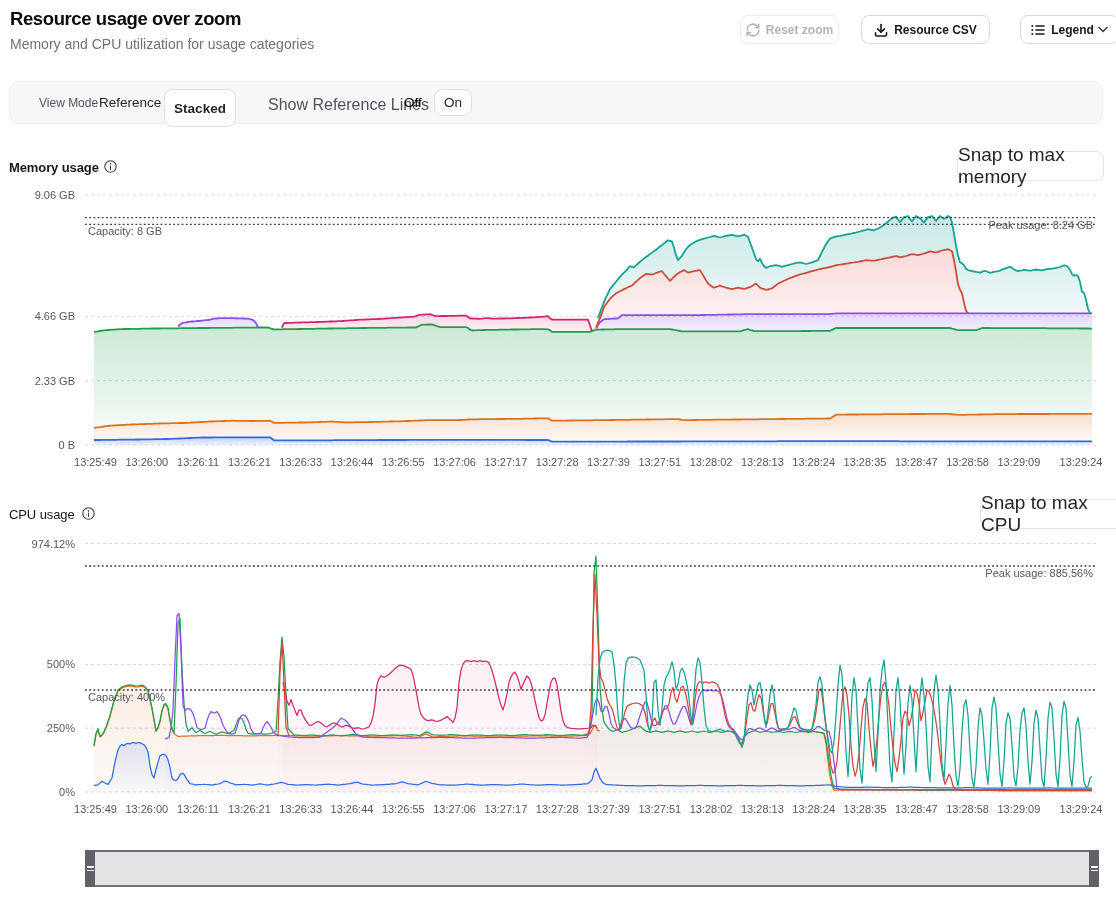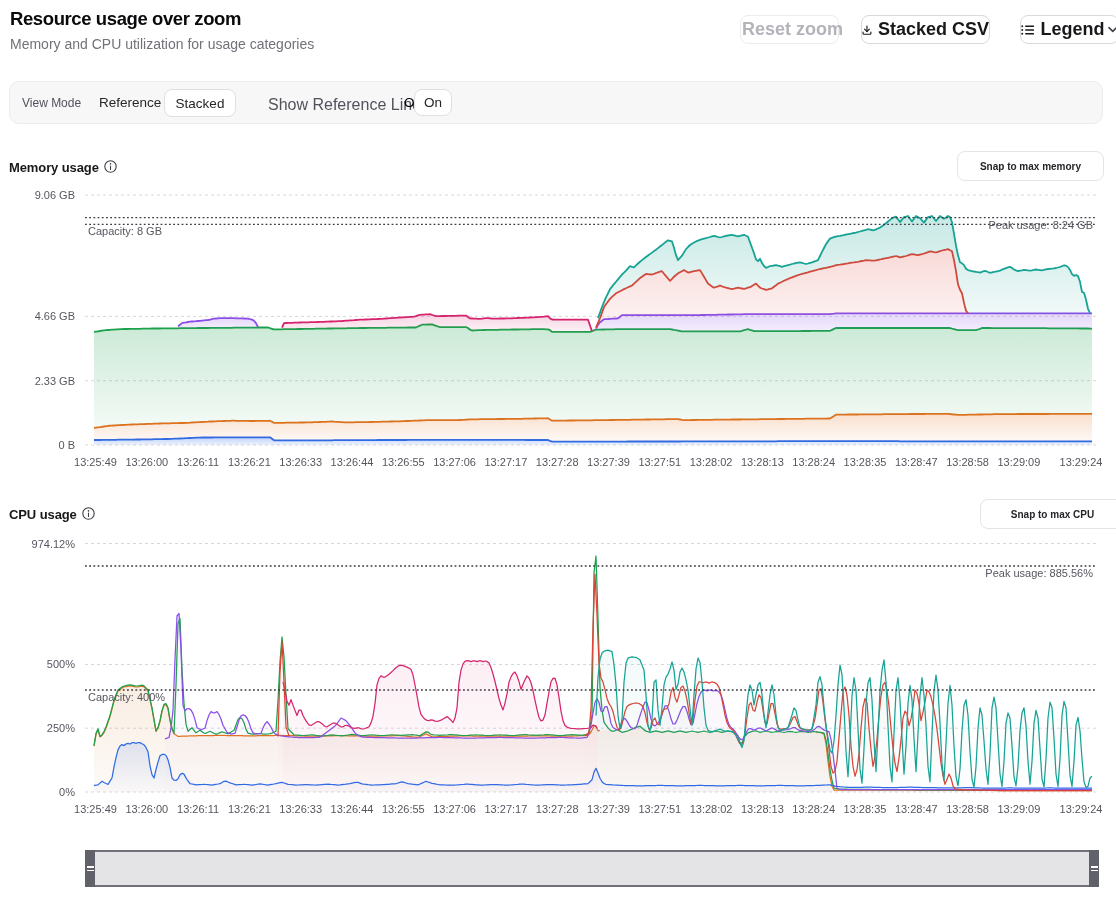--- a/index.html
+++ b/index.html
@@ -1,69 +1,69 @@
 <!DOCTYPE html>
 <html><head><meta charset="utf-8"><style>
 *{margin:0;padding:0;box-sizing:border-box}
 html,body{width:1116px;height:906px;background:#fff;font-family:"Liberation Sans",sans-serif;position:relative;overflow:hidden}
 .abs{position:absolute}
-.btn{position:absolute;display:flex;align-items:center;justify-content:center;background:#fff;border:1px solid #d9d9de;border-radius:8px;font-size:18px;font-weight:700;color:#18181b;gap:6px;white-space:nowrap}
+.btn{position:absolute;display:flex;align-items:center;justify-content:center;background:#fff;border:1px solid #d9d9de;border-radius:8px;font-size:12px;font-weight:700;color:#18181b;gap:6px;white-space:nowrap}
 .btn.light{border-color:#ececee;color:#b3b3ba}
-.sbtn{position:absolute;display:flex;align-items:center;justify-content:center;background:#fff;border:1px solid #e4e4e7;border-radius:8px;font-size:10px;font-weight:700;color:#25252a}
+.sbtn{position:absolute;display:flex;align-items:center;justify-content:center;background:#fff;border:1px solid #e4e4e7;border-radius:8px;font-size:19px;font-weight:400;color:#25252a}
 </style></head><body>
 <div class="abs" style="left:10px;top:8px;font-size:18.5px;font-weight:700;color:#0a0a0c;letter-spacing:-.4px">Resource usage over zoom</div>
 <div class="abs" style="left:10px;top:36px;font-size:14px;color:#71717a">Memory and CPU utilization for usage categories</div>
 
 <div class="btn light" style="left:740px;top:15px;width:99px;height:29px">
 <svg width="14" height="14" viewBox="0 0 14 14" fill="none" stroke="#b3b3ba" stroke-width="1.5" stroke-linecap="round" stroke-linejoin="round">
       <path d="M1.2 7a5.8 5.8 0 0 1 10-4l1.6 1.5"></path>
       <path d="M12.8 1.2v3.3H9.5"></path>
       <path d="M12.8 7a5.8 5.8 0 0 1-10 4L1.2 9.5"></path>
       <path d="M1.2 12.8V9.5h3.3"></path>
     </svg>
 <span>Reset zoom</span>
   </div>
 
 <div class="btn" style="left:861px;top:15px;width:129px;height:29px">
 <svg width="14" height="14" viewBox="0 0 14 14" fill="none" stroke="#18181b" stroke-width="1.6" stroke-linecap="round" stroke-linejoin="round">
       <path d="M7 1.5v7.5"></path>
       <path d="M3.6 5.9 7 9.3l3.4-3.4"></path>
       <path d="M1.5 9.8v2a1.2 1.2 0 0 0 1.2 1.2h8.6a1.2 1.2 0 0 0 1.2-1.2v-2"></path>
     </svg>
-<span>Stacked CSV</span>
+<span>Resource CSV</span>
   </div>
 
 <div class="btn" style="left:1020px;top:15px;width:99px;height:29px">
 <svg width="14" height="14" viewBox="0 0 14 14" fill="none" stroke="#18181b" stroke-width="1.6" stroke-linecap="round" stroke-linejoin="round">
       <path d="M5 3h8M5 7h8M5 11h8"></path>
       <path d="M1.3 3h.01M1.3 7h.01M1.3 11h.01" stroke-width="2"></path>
     </svg>
 <span>Legend</span>
 <svg width="10" height="7" viewBox="0 0 10 7" fill="none" stroke="#3f3f46" stroke-width="1.6" stroke-linecap="round" stroke-linejoin="round" style="margin-left:-2px">
       <path d="M1 1.5 5 5.5 9 1.5"></path>
     </svg>
   </div>
 
 <div class="abs" style="left:9px;top:81px;width:1094px;height:43px;background:#f7f7f8;border:1px solid #ececee;border-radius:10px"></div>
-<div class="abs" style="left:22px;top:96px;font-size:12px;color:#52525b">View Mode</div>
+<div class="abs" style="left:39px;top:96px;font-size:12px;color:#52525b">View Mode</div>
 <div class="abs" style="left:99px;top:95px;font-size:13.5px;color:#27272a">Reference</div>
-<div class="sbtn" style="left:164px;top:89px;width:72px;height:28px;border-color:#e0e0e4;font-weight:400;font-size:13.5px">Stacked</div>
+<div class="sbtn" style="left:164px;top:89px;width:72px;height:38px;border-color:#e0e0e4;font-weight:700;font-size:13.5px">Stacked</div>
 <div class="abs" style="left:268px;top:96px;font-size:16px;color:#52525b">Show Reference Lines</div>
 <div class="abs" style="left:404px;top:95px;font-size:13.5px;color:#000000">Off</div>
-<div class="sbtn" style="left:414px;top:89px;width:38px;height:27px;border-color:#e0e0e4;font-weight:400;font-size:13.5px">On</div>
+<div class="sbtn" style="left:434px;top:89px;width:38px;height:27px;border-color:#e0e0e4;font-weight:400;font-size:13.5px">On</div>
 
 <div class="abs" style="left:9px;top:160px;font-size:13px;font-weight:700;color:#18181b;letter-spacing:-.1px">Memory usage</div>
 <svg class="abs" style="left:104px;top:160px" width="13" height="13" viewBox="0 0 13 13" fill="none" stroke="#3f3f46" stroke-width="1.1">
     <circle cx="6.5" cy="6.5" r="5.7"></circle>
     <path d="M6.5 6v3.4" stroke-linecap="round"></path>
     <path d="M6.5 3.9h.01" stroke-width="1.6" stroke-linecap="round"></path>
   </svg>
 <div class="sbtn" style="left:957px;top:151px;width:147px;height:30px">Snap to max memory</div>
 
-<div class="abs" style="left:9px;top:507px;font-size:13px;font-weight:700;color:#18181b;letter-spacing:-.1px">CPU usage</div>
+<div class="abs" style="left:9px;top:507px;font-size:13px;font-weight:400;color:#18181b;letter-spacing:-.1px">CPU usage</div>
 <svg class="abs" style="left:82px;top:507px" width="13" height="13" viewBox="0 0 13 13" fill="none" stroke="#3f3f46" stroke-width="1.1">
     <circle cx="6.5" cy="6.5" r="5.7"></circle>
     <path d="M6.5 6v3.4" stroke-linecap="round"></path>
     <path d="M6.5 3.9h.01" stroke-width="1.6" stroke-linecap="round"></path>
   </svg>
 <div class="sbtn" style="left:980px;top:499px;width:145px;height:30px">Snap to max CPU</div>
 
 <svg id="ov" width="1116" height="906" viewBox="0 0 1116 906" style="position:absolute;left:0;top:0">
     <defs>
       <linearGradient id="gmb" x1="0" y1="0" x2="0" y2="1">

